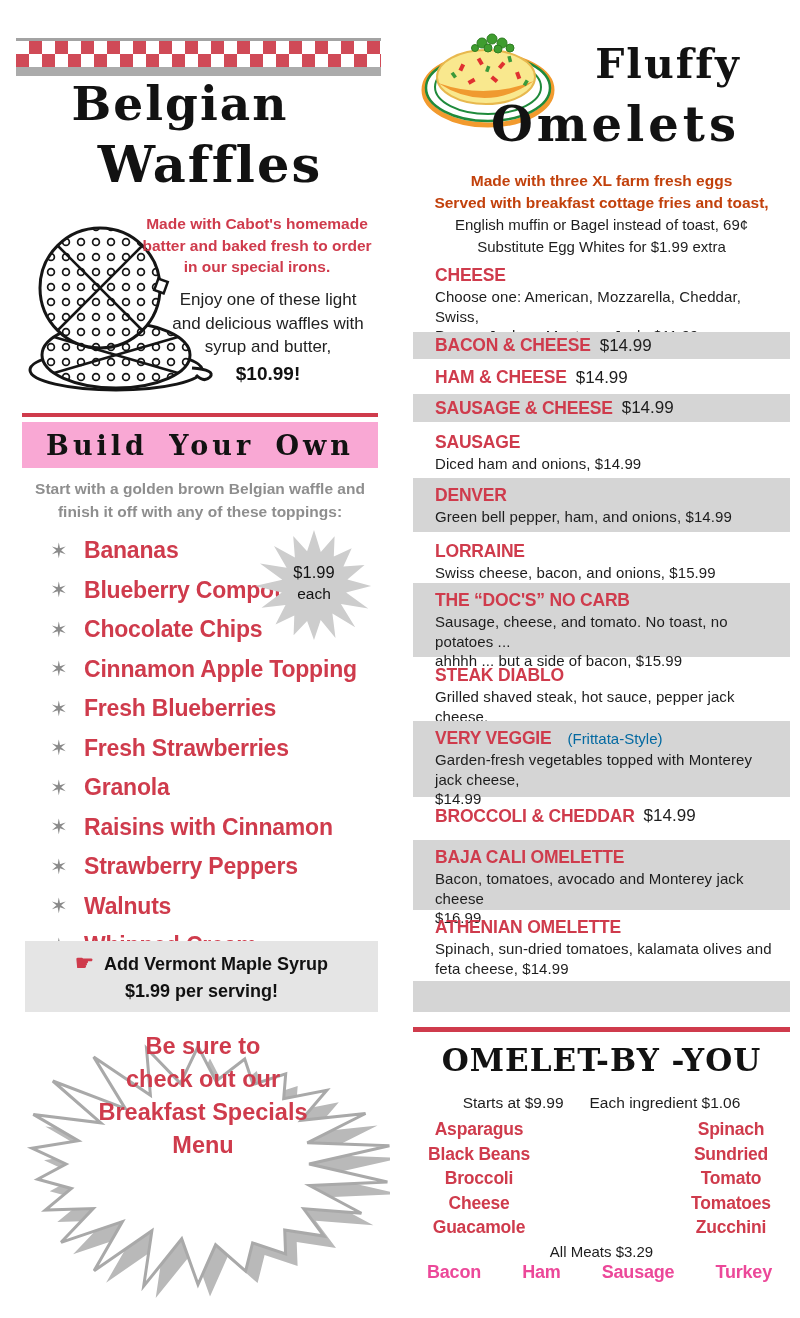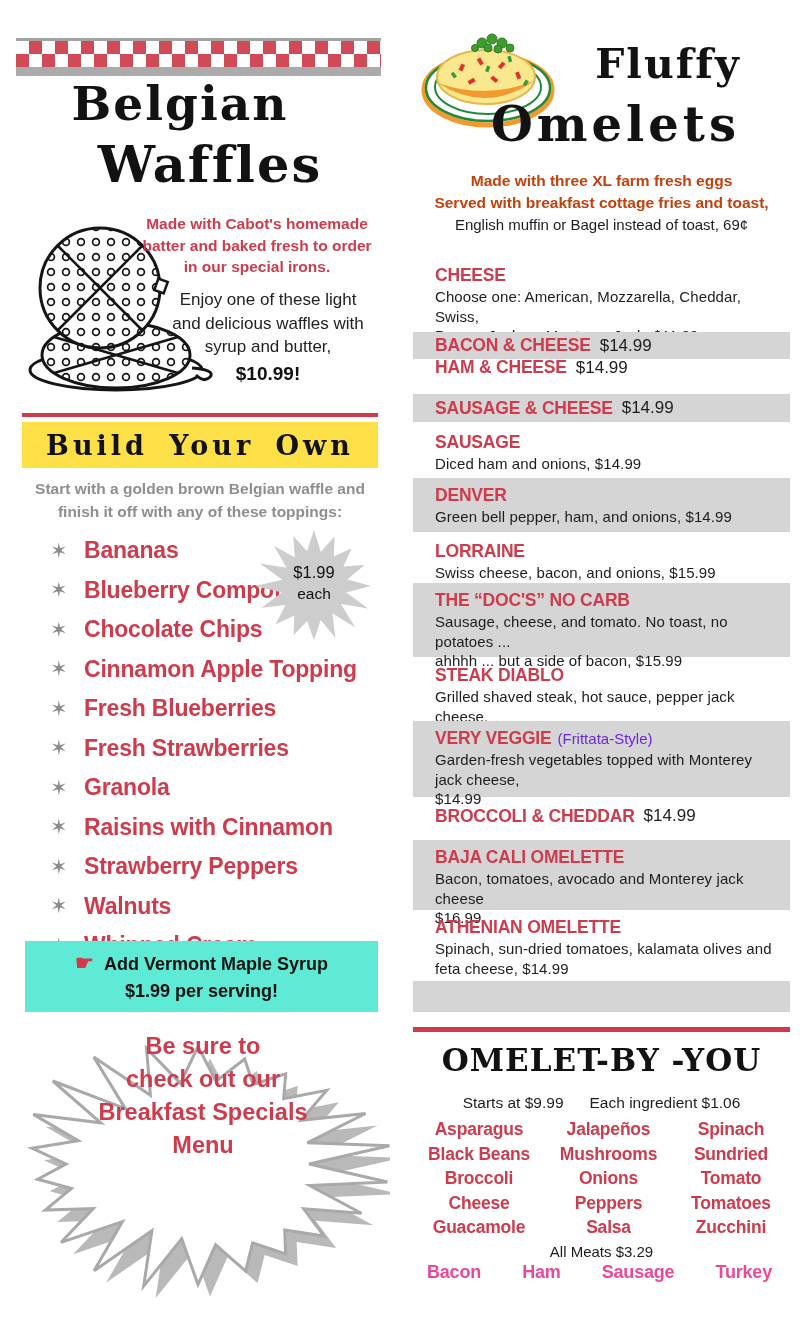--- a/index.html
+++ b/index.html
@@ -21,55 +21,55 @@
 
   .tagline{left:131px;top:213px;width:252px;color:#cf3b4c;font-weight:700;
            font-size:15.5px;line-height:21.5px;}
   .wdesc{left:148px;top:288px;width:240px;font-size:17px;line-height:23.5px;color:#222;}
   .wprice{font-weight:700;font-size:19px;margin-top:3px;color:#111;}
 
   .rule{background:#cf3b4c;height:4px;}
   .rule1{left:22px;top:413px;width:356px;}
   .rule2{left:413px;top:1027px;width:377px;height:5px;}
 
-  .build-box{left:22px;top:422px;width:356px;height:46px;background:#fde047;
+  .build-box{left:22px;top:422px;width:356px;height:46px;background:#f9a8d4;
              display:flex;align-items:center;justify-content:center;}
   .build-box .t{font-size:27px;letter-spacing:4px;word-spacing:8px;}
   .build-sub{left:8px;top:477px;width:384px;color:#8e8e8e;font-weight:700;
              font-size:15.5px;line-height:23px;}
 
   ul.tops{left:50px;top:537px;list-style:none;margin:0;padding:0;}
   ul.tops li{display:flex;align-items:center;margin-bottom:12.5px;}
   .blt{color:#8a8a8a;font-size:21px;width:34px;flex:0 0 34px;}
   .tlabel{color:#cf3b4c;font-weight:700;font-size:23px;letter-spacing:-0.2px;}
 
   .pburst-txt{left:258px;top:562px;width:112px;font-size:16.5px;line-height:21px;color:#111;}
   .pburst-txt .e{font-size:15.5px;}
 
-  .syrup{left:25px;top:941px;width:353px;height:71px;background:#5eead4;
+  .syrup{left:25px;top:941px;width:353px;height:71px;background:#e5e5e5;
          display:flex;flex-direction:column;align-items:center;justify-content:center;
          font-weight:700;font-size:18px;line-height:27px;color:#111;}
   .hand{color:#cf3b4c;font-size:21px;margin-right:10px;}
 
   .bigburst-txt{left:72px;top:1030px;width:262px;color:#cf3b4c;font-weight:700;
                 font-size:23.5px;line-height:33px;}
 
   
   .o-title1{left:548px;top:40px;width:240px;font-size:41px;letter-spacing:2px;}
   .o-title2{left:433px;top:96px;width:365px;font-size:48px;letter-spacing:4px;}
   .o-intro{left:413px;top:170px;width:377px;}
   .gline{color:#c2410c;font-weight:700;font-size:15.5px;line-height:22px;}
   .bline{color:#1d1d1d;font-size:15px;line-height:22px;}
 
   .it{position:absolute;left:413px;width:377px;box-sizing:border-box;
       padding:4px 8px 4px 22px;}
   .shaded{background:#d5d5d5;}
   .band{display:flex;align-items:center;padding-top:0;padding-bottom:0;height:27px;}
   .nm{color:#cf3b4c;font-weight:700;font-size:17.5px;letter-spacing:-0.2px;}
-  .sfx{color:#6d28d9;font-weight:400;font-size:15px;margin-left:6px;}
+  .sfx{color:#0369a1;font-weight:400;font-size:15px;margin-left:16px;}
   .pr{color:#1d1d1d;font-weight:400;font-size:17px;margin-left:9px;}
   .dl{color:#1d1d1d;font-size:15px;line-height:19.5px;letter-spacing:0.1px;}
   .ih{margin-bottom:1px;}
 
   .byu-title{left:413px;top:1042px;width:377px;font-size:31px;letter-spacing:1px;}
   .byu-pricing{left:413px;top:1094px;width:377px;display:flex;justify-content:center;
                gap:26px;font-size:15.5px;color:#1d1d1d;}
   .byu-grid{left:413px;top:1117px;width:377px;display:flex;justify-content:space-between;}
   .byu-grid .col{text-align:center;}
   .byu-grid .col span{display:block;color:#cf3b4c;font-weight:700;font-size:17.5px;
@@ -239,34 +239,35 @@
     </g>
   </svg>
 
   <div class="abs ctr deco o-title1">Fluffy</div>
   <div class="abs ctr deco o-title2">Omelets</div>
 
   <div class="abs ctr o-intro">
     <div class="gline">Made with three XL farm fresh eggs</div>
     <div class="gline">Served with breakfast cottage fries and toast,</div>
     <div class="bline">English muffin or Bagel instead of toast, 69¢</div>
+    <div class="bline">Substitute Egg Whites for $1.99 extra</div>
   </div>
 
   <div class="it" style="top:261px">
     <div class="ih"><span class="nm">CHEESE</span></div>
     <div class="dl">Choose one: American, Mozzarella, Cheddar, Swiss,</div>
     <div class="dl">Pepper Jack, or Monterey Jack, $11.99</div>
   </div>
 
   <div class="it band shaded" style="top:332px">
     <span class="nm">BACON &amp; CHEESE</span>
     <span class="pr">$14.99</span>
   </div>
 
-  <div class="it band" style="top:354px">
+  <div class="it band" style="top:364px">
     <span class="nm">HAM &amp; CHEESE</span>
     <span class="pr">$14.99</span>
   </div>
 
   <div class="it band shaded" style="top:394px;height:28px">
     <span class="nm">SAUSAGE &amp; CHEESE</span>
     <span class="pr">$14.99</span>
   </div>
 
   <div class="it" style="top:428px">
@@ -333,27 +334,20 @@
   </div>
 
   <div class="abs byu-grid">
     <div class="col c1">
       <span>Asparagus</span>
       <span>Black Beans</span>
       <span>Broccoli</span>
       <span>Cheese</span>
       <span>Guacamole</span>
     </div>
-    <div class="col c2">
-      <span>Jalapeños</span>
-      <span>Mushrooms</span>
-      <span>Onions</span>
-      <span>Peppers</span>
-      <span>Salsa</span>
-    </div>
     <div class="col c3">
       <span>Spinach</span>
       <span>Sundried</span>
       <span>Tomato</span>
       <span>Tomatoes</span>
       <span>Zucchini</span>
     </div>
   </div>
 
   <div class="abs ctr meats-note">All Meats $3.29</div>

